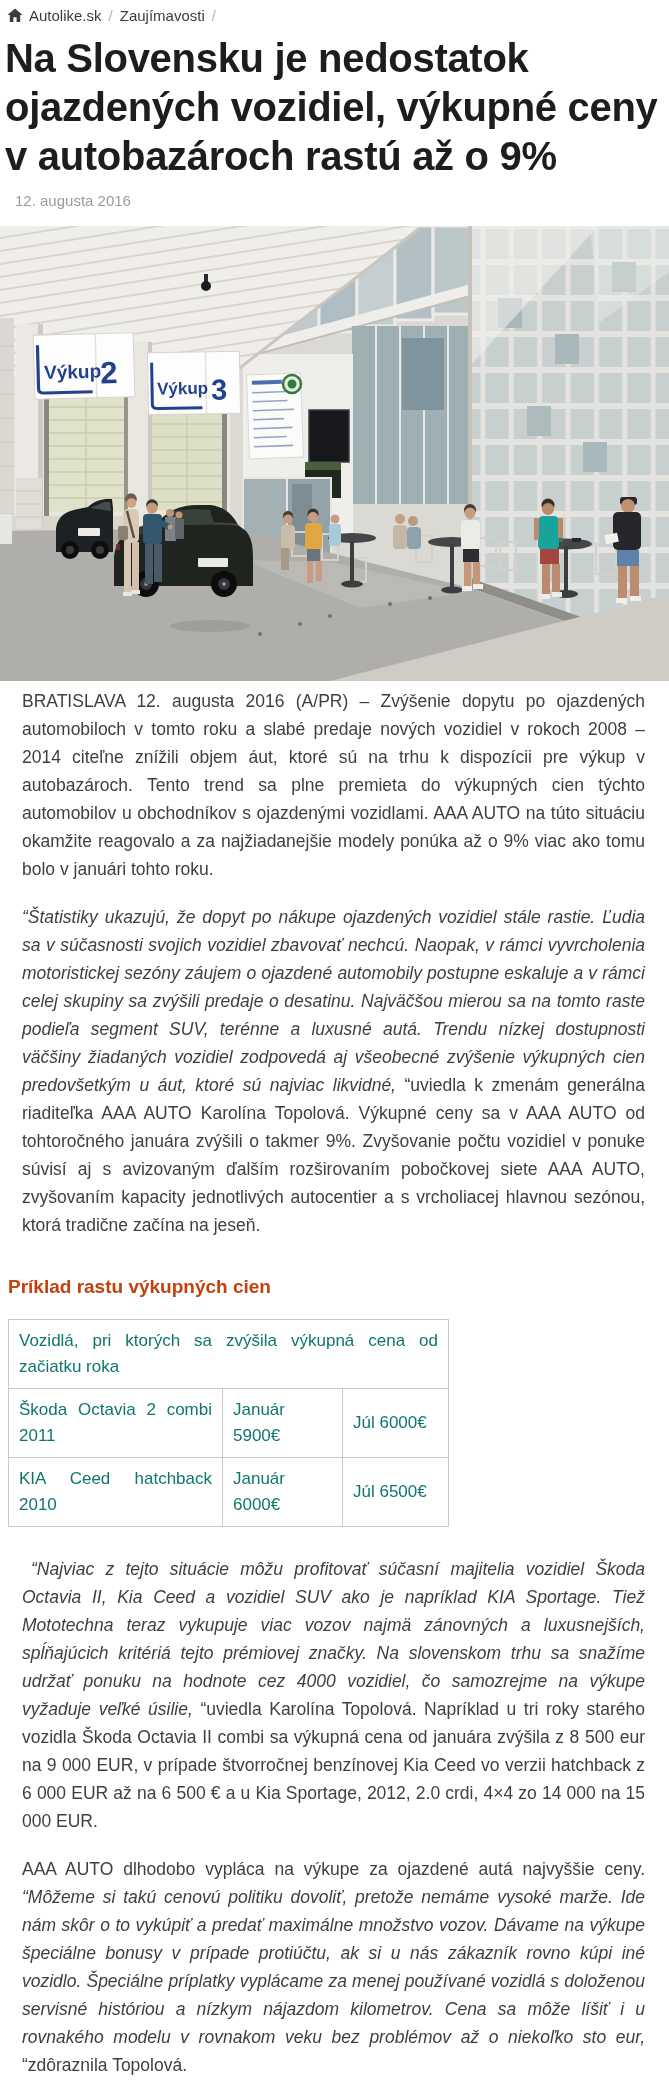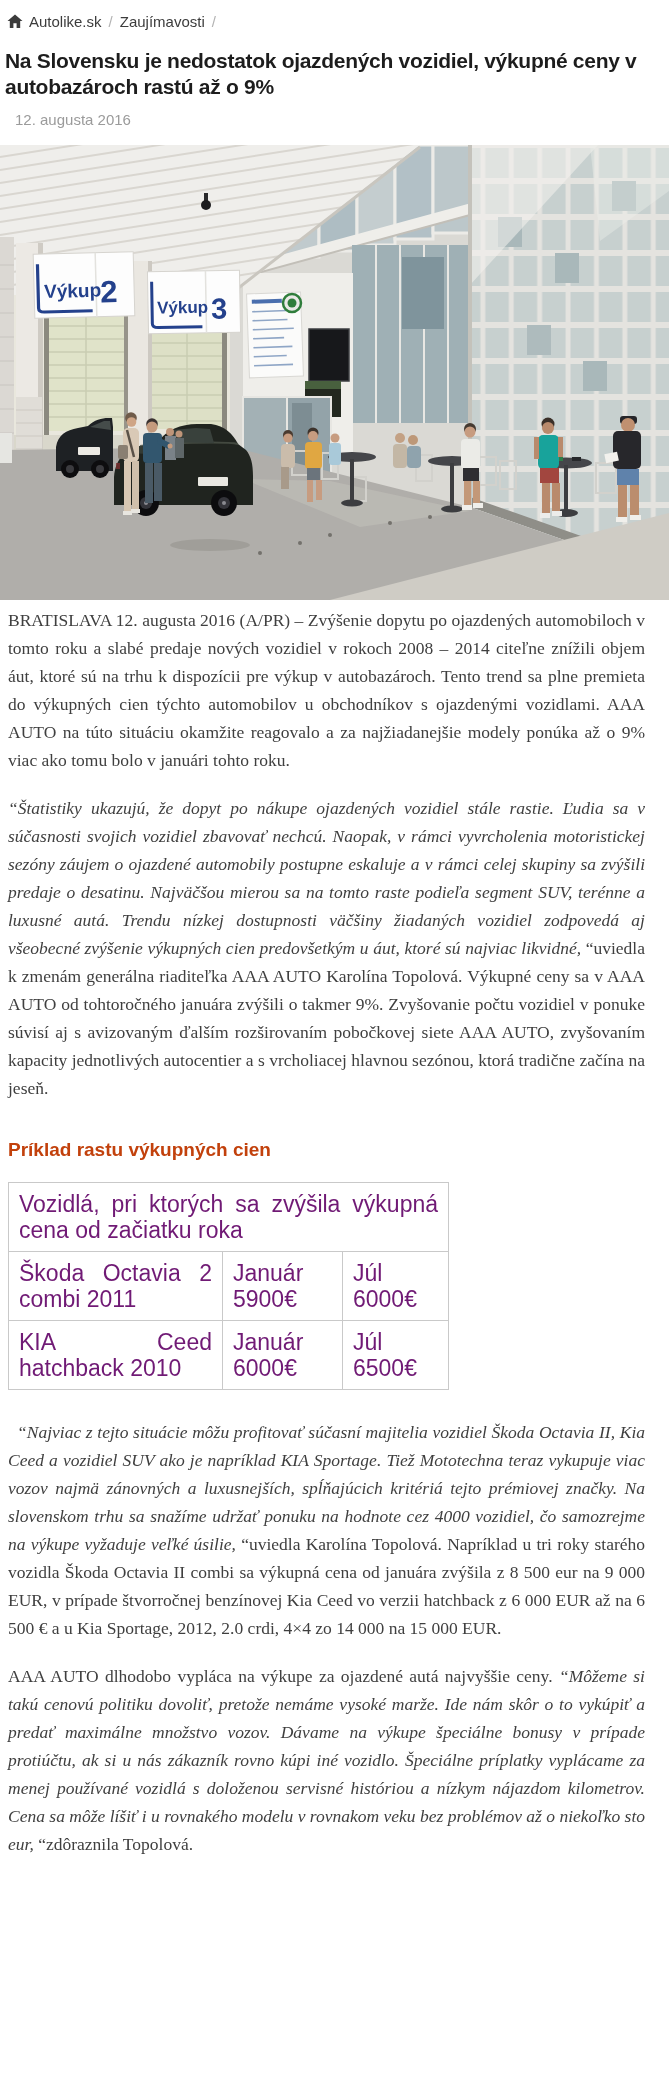--- a/index.html
+++ b/index.html
@@ -4,53 +4,53 @@
 <style>
   html, body { margin:0; padding:0; background:#ffffff; }
   body {
     width:669px; min-height:2085px;
     font-family:"Liberation Sans", sans-serif;
     color:#3f3f3f;
   }
   
   .breadcrumb {
     display:flex; align-items:center;
-    padding:13px 8px 0 7px;
+    padding:7px 8px 0 7px;
     font-size:15px; color:#3c3c3c;
   }
   .breadcrumb .home-ico { width:16px; height:15px; margin-right:6px; display:inline-block; }
   .breadcrumb a { color:#3c3c3c; text-decoration:none; cursor:pointer; }
   .breadcrumb .sep { color:#b3b3b3; padding:0 7px; }
   
   h1.title {
-    margin:18px 10px 0 5px;
-    font-size:21px; line-height:1.22; letter-spacing:-0.3px;
+    margin:10px 10px 0 5px;
+    font-size:40px; line-height:1.22; letter-spacing:-0.3px;
     color:#1d1d1d; font-weight:bold;
   }
   .pub-date { margin:12px 8px 0 15px; font-size:15px; color:#9b9b9b; }
   
   .photo-wrap { margin-top:17px; width:669px; height:455px; }
   .photo-wrap svg { display:block; }
   
   .article-body {
     padding:6px 24px 0 8px;
     font-size:17.5px; line-height:28px; text-align:justify;
   }
-  .article-body p { margin:0 0 20px 0;font-family:Liberation Serif, serif; }
+  .article-body p { margin:0 0 20px 14px; }
   .article-body p.indent { text-indent:9px; }
   .it { font-style:italic; }
   h2.table-heading {
     font-size:19px; font-weight:bold; color:#c2410c;
     margin:34px 0 18px 0; text-align:left;
   }
   table.price-table {
     border-collapse:collapse; table-layout:fixed;
     width:440px; margin:0 0 28px 0;
     border:1px solid #b9b9b9;
-    font-size:23px; color:#701a75;padding-left:38px;
+    font-size:17px; color:#0f766e;padding-left:38px;
   }
   table.price-table td {
     border:1px solid #c9c9c9;
     padding:8px 10px; line-height:26px;
     text-align:justify; vertical-align:middle;
   }
   col.c1{width:214px;} col.c2{width:120px;} col.c3{width:106px;}
 </style>
 </head>
 <body>

